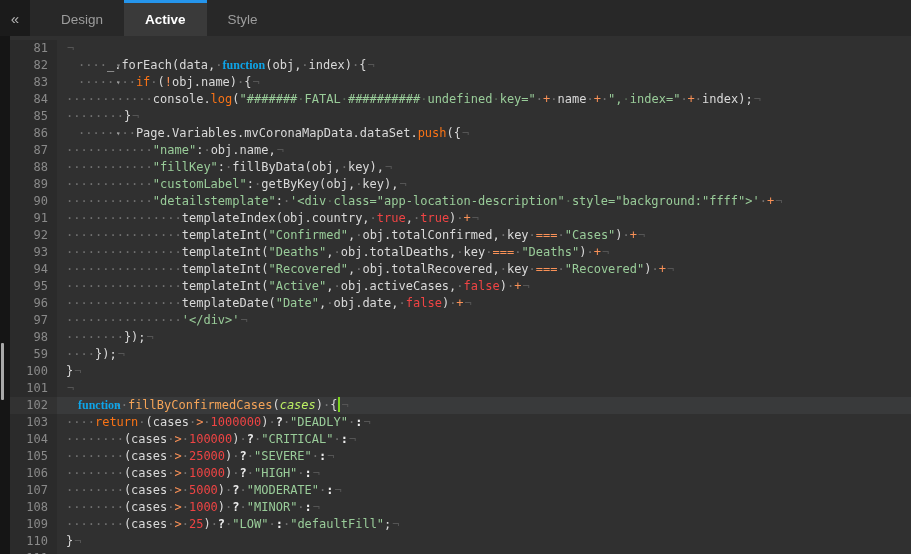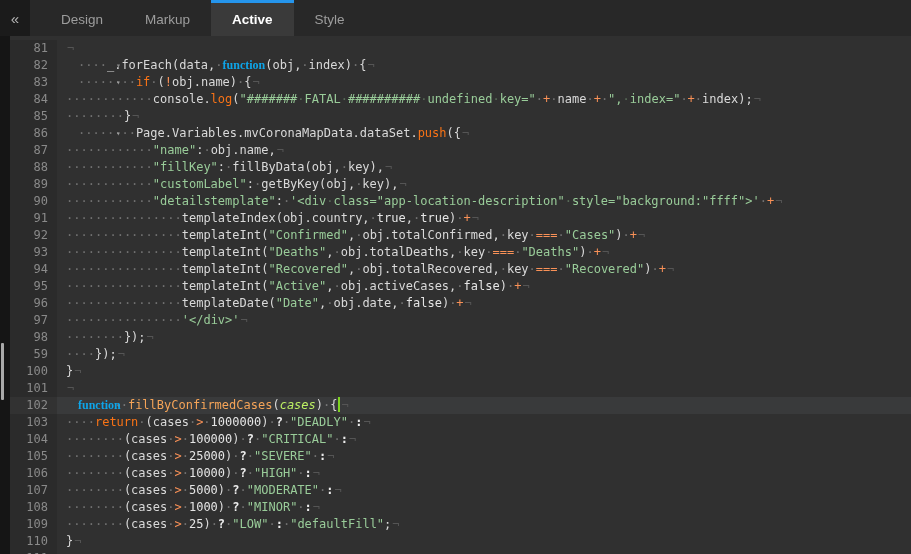--- a/index.html
+++ b/index.html
@@ -30,40 +30,39 @@
   .row.active .gutter{background:#323232;}
   .row.active .code-bg{position:absolute;left:57px;top:0;right:0;bottom:0;background:#393a3b;}
   .code,.fold{position:relative;z-index:2;}
 
   
   .tk.pl{color:#d9d9d9;}
   .tk.kw{color:#f97316;}
   .tk.kwb{color:#0ea5e9;font-weight:bold;font-family:Liberation Serif, serif;}
   .tk.op{color:#f99157;}
   .tk.st{color:#99cc99;}
-  .tk.num{color:#e5e5e5;}
+  .tk.num{color:#ef4444;}
   .tk.dfn{color:#f5a458;}
   .tk.q{color:#ececec;font-weight:bold;}
   .tk.it{font-style:italic;color:#bef264;}
   .sp{opacity:.38;}
   .eol{color:#555555;margin-left:1px;}
   .cursor{display:inline-block;width:2px;height:15px;background:#7ed321;vertical-align:-3px;margin-left:1px;}
 </style>
 </head>
 <body>
 
 <div id="app">
 
   <div class="topbar">
     <div class="collapse-box">
       <span>«</span>
     </div>
     <div class="tabs">
       <div class="tab">Design</div>
-      <div class="tab">Markup</div>
       <div class="tab active">Active</div>
       <div class="tab">Style</div>
     </div>
   </div>
 
   <div class="editor">
     <div class="lines">
         <div class="row"><div class="gutter">81</div><div class="code"><span class="eol">¬</span></div></div>
         <div class="row"><div class="gutter">82</div><div class="fold">▾</div><div class="code"><span class="tk pl"><span class="sp">·</span><span class="sp">·</span><span class="sp">·</span><span class="sp">·</span>_.forEach(data,<span class="sp">·</span></span><span class="tk kwb">function</span><span class="tk pl">(obj,<span class="sp">·</span>index)<span class="sp">·</span>{</span><span class="eol">¬</span></div></div>
         <div class="row"><div class="gutter">83</div><div class="fold">▾</div><div class="code"><span class="tk pl"><span class="sp">·</span><span class="sp">·</span><span class="sp">·</span><span class="sp">·</span><span class="sp">·</span><span class="sp">·</span><span class="sp">·</span><span class="sp">·</span></span><span class="tk kw">if</span><span class="tk pl"><span class="sp">·</span>(</span><span class="tk op">!</span><span class="tk pl">obj.name)<span class="sp">·</span>{</span><span class="eol">¬</span></div></div>

